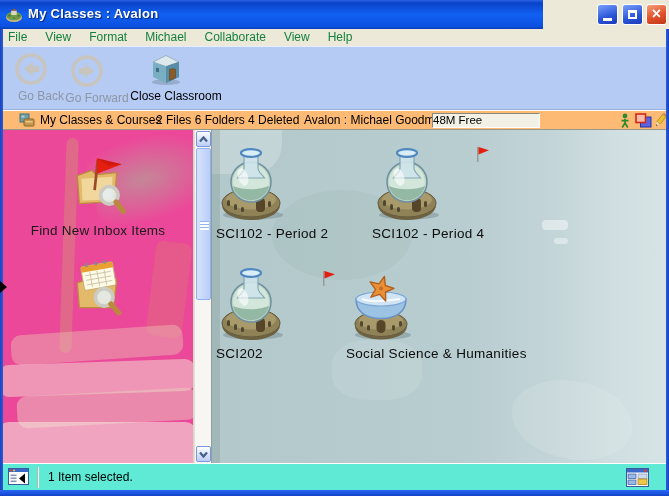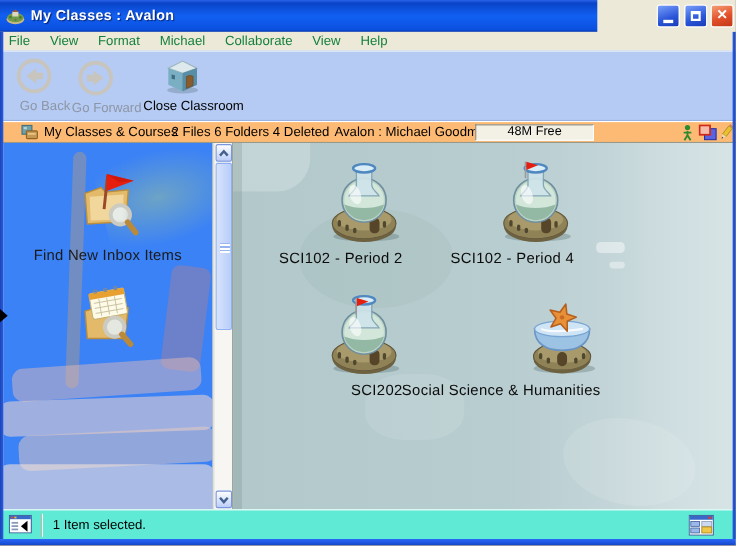--- a/index.html
+++ b/index.html
@@ -39,46 +39,46 @@
   #tb-back{left:4px;width:54px;}
   #tb-fwd{left:56px;width:62px;justify-content:center;}
   #tb-close{left:118px;width:96px;}
 
   
   .infobar{position:absolute;left:0;top:110px;width:669px;height:20px;background:#fdba74;
     border-top:1px solid #fff;border-bottom:1px solid #9a9889;font-size:12px;color:#000;}
   .infobar .txt{position:absolute;top:2px;white-space:nowrap;}
   .free-box{position:absolute;left:432px;top:2px;width:108px;height:15px;
     background:#f3f1e6;border:1px solid;border-color:#8a8878 #ffffff #ffffff #8a8878;
-    text-align:center;font-size:11.5px;line-height:13px;}
+    text-align:left;font-size:11.5px;line-height:13px;}
   .ibar-icon{position:absolute;top:2px;}
 
   
   .sidebar{position:absolute;left:3px;top:130px;width:191px;height:333px;
-    background:#3b82f6;overflow:hidden;border-right:1px solid #d8d6ca;}
+    background:#ec4899;overflow:hidden;border-right:1px solid #d8d6ca;}
   .ill{position:absolute;pointer-events:none;}
   .side-item{position:absolute;left:0;width:100%;text-align:center;z-index:2;}
   .side-item .slabel{font-size:13.5px;color:#1a1a1a;letter-spacing:.2px;margin-top:3px;}
 
   .vscroll{position:absolute;left:194px;top:130px;width:17px;height:333px;
     background:#f7f6f3;border-left:1px solid #e2e0d6;}
   .sb-btn{position:absolute;left:1px;width:15px;height:16px;border:1px solid #7a96df;border-radius:2px;
     background:linear-gradient(180deg,#fdfeff,#cfdcfb 70%,#bccdf8);display:flex;align-items:center;justify-content:center;}
   .sb-up{top:1px;} .sb-down{bottom:1px;}
   .sb-thumb{position:absolute;left:1px;top:18px;width:15px;height:152px;border:1px solid #8fb0f2;border-radius:2px;
     background:linear-gradient(90deg,#d7e3fd,#b9cdf9);}
   .sb-grip{position:absolute;left:3px;top:72px;width:9px;height:9px;
     background:repeating-linear-gradient(180deg,#96b4f0 0,#96b4f0 1px,#fff 1px,#fff 3px);}
 
   .main{position:absolute;left:211px;top:130px;width:455px;height:333px;overflow:hidden;
     background:linear-gradient(90deg,#b2c8cb 0%,#b8cdd0 55%,#c2d4d7 74%,#cfdee1 88%,#d7e4e6 100%);
     border-left:1px solid #8fa09e;}
   .patch{position:absolute;pointer-events:none;}
 
-  .class-item{position:absolute;text-align:right;z-index:2;}
+  .class-item{position:absolute;text-align:left;z-index:2;}
   .class-item .clabel{font-size:13.5px;color:#0c0c0c;letter-spacing:.3px;white-space:nowrap;margin-top:2px;}
   .flag{position:absolute;z-index:3;}
 
   .collapse-handle{position:absolute;left:0;top:281px;width:0;height:0;z-index:5;
     border-left:7px solid #000;border-top:6px solid transparent;border-bottom:6px solid transparent;}
 
   
   .statusbar{position:absolute;left:0;top:463px;width:669px;height:27px;background:#5eead4;
     border-top:1px solid #fff;font-size:12px;color:#000;}
   .status-sep{position:absolute;left:37px;top:3px;width:1px;height:21px;background:#b8b6a6;

